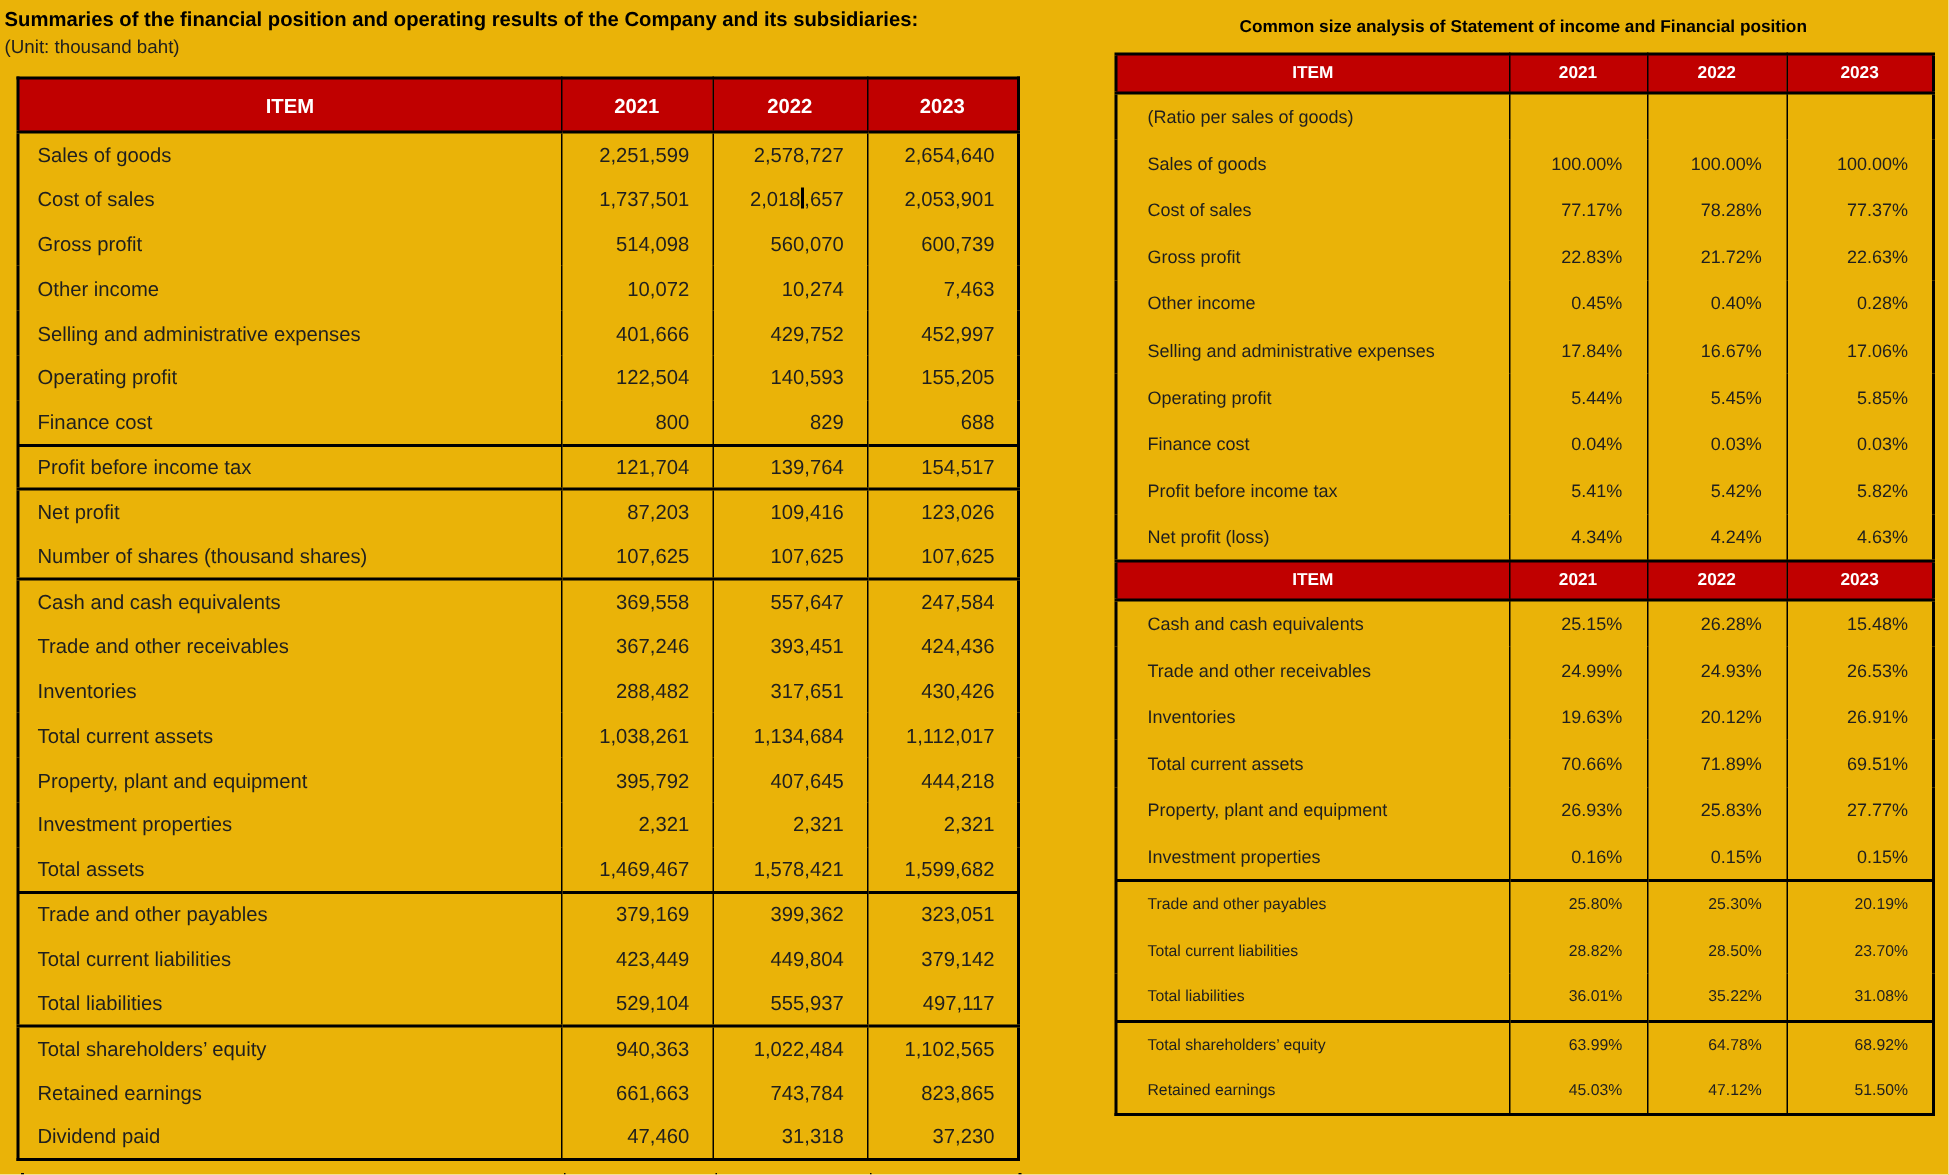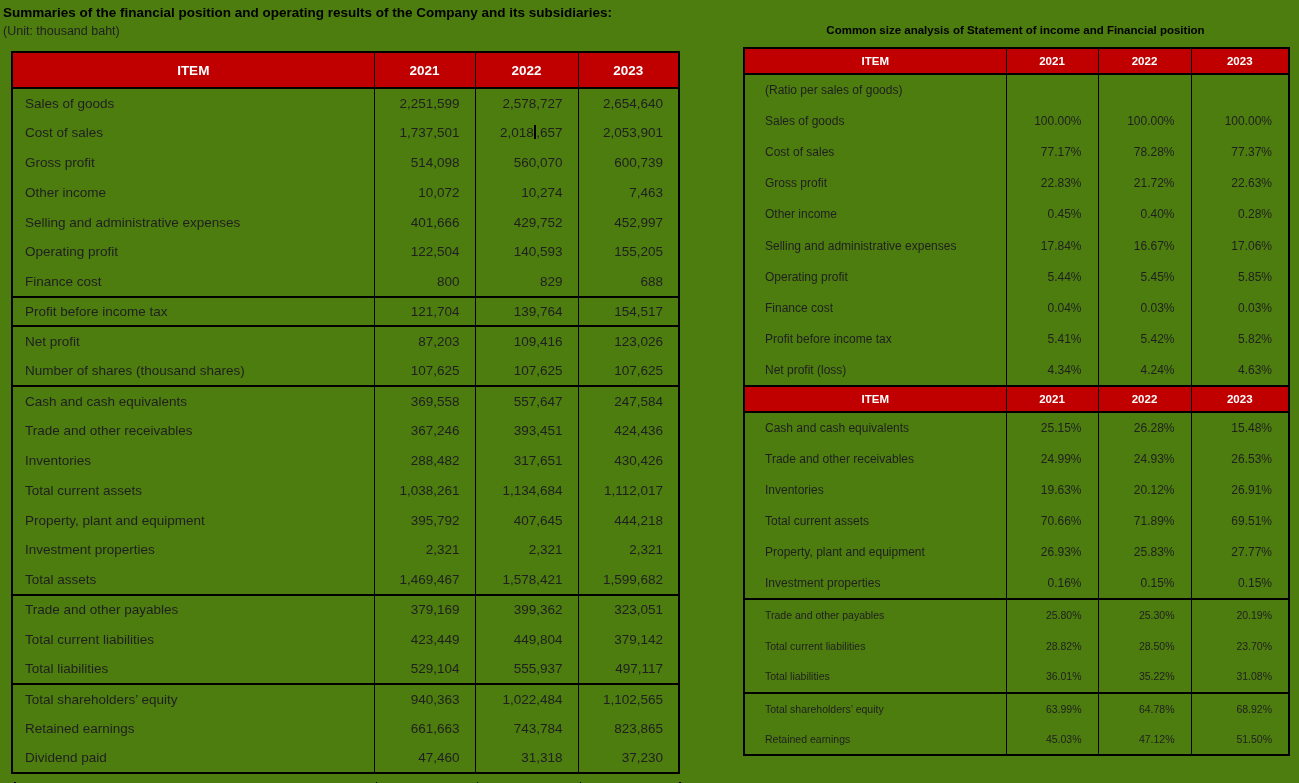--- a/index.html
+++ b/index.html
@@ -1,21 +1,21 @@
 <!DOCTYPE html>
 <html style="--red: #c00000; --hdr-text: #ffffff; --text: #1f1f1f; --border: #000000;"><head>
 <meta charset="utf-8">
 <style>
   * { margin:0; padding:0; box-sizing:border-box; }
   html,body { background:#fff; }
   body {
     font-family:"Liberation Sans","DejaVu Sans",sans-serif;
     color:var(--text,#1f1f1f);
   }
-  .canvas { position:relative; width:1299px; height:783px; background:#4d7c0f; overflow:hidden;text-decoration:underline; }
+  .canvas { position:relative; width:1299px; height:783px; background:#eab308; overflow:hidden;text-decoration:underline; }
 
   
   .left-panel  { position:absolute; left:3px;  top:5px; width:683px; }
   .lp-title    { font-size:13.5px; font-weight:bold; color:#000; line-height:16px; }
   .unit-note   { font-size:12.5px; text-align:left; margin-top:3px; line-height:15px; }
 
   table { border-collapse:collapse; table-layout:fixed; }
 
   #left-table  { width:667px; margin-left:8px; margin-top:12px; border:2px solid var(--border,#000); }
   #left-table th {
@@ -25,21 +25,21 @@
   }
   #left-table td {
     height:29.8px; font-size:13.5px;
     border-left:1px solid var(--border,#000); border-right:1px solid var(--border,#000);
   }
   #left-table td.item { padding-left:12px; }
   #left-table td.num  { text-align:right; padding-right:15px; }
   #left-table tr.group-start td { border-top:2px solid var(--border,#000); }
 
   
-  .right-panel { position:absolute; left:743px; top:24px; width:545px; }
+  .right-panel { position:absolute; left:743px; top:12px; width:545px; }
   .rp-title    { font-size:11.5px; font-weight:bold; text-align:center; color:#000; line-height:13px; }
 
   #right-table { width:545px; margin-top:10px; border:2px solid var(--border,#000); }
   #right-table tr.hdr th {
     background:var(--red,#c00000); color:var(--hdr-text,#fff);
     font-size:11.5px; font-weight:bold; height:26px; text-align:center;
     border:1px solid var(--border,#000);
   }
   #right-table tr.hdr { border-top:2px solid var(--border,#000); border-bottom:2px solid var(--border,#000); }
   #right-table td {

